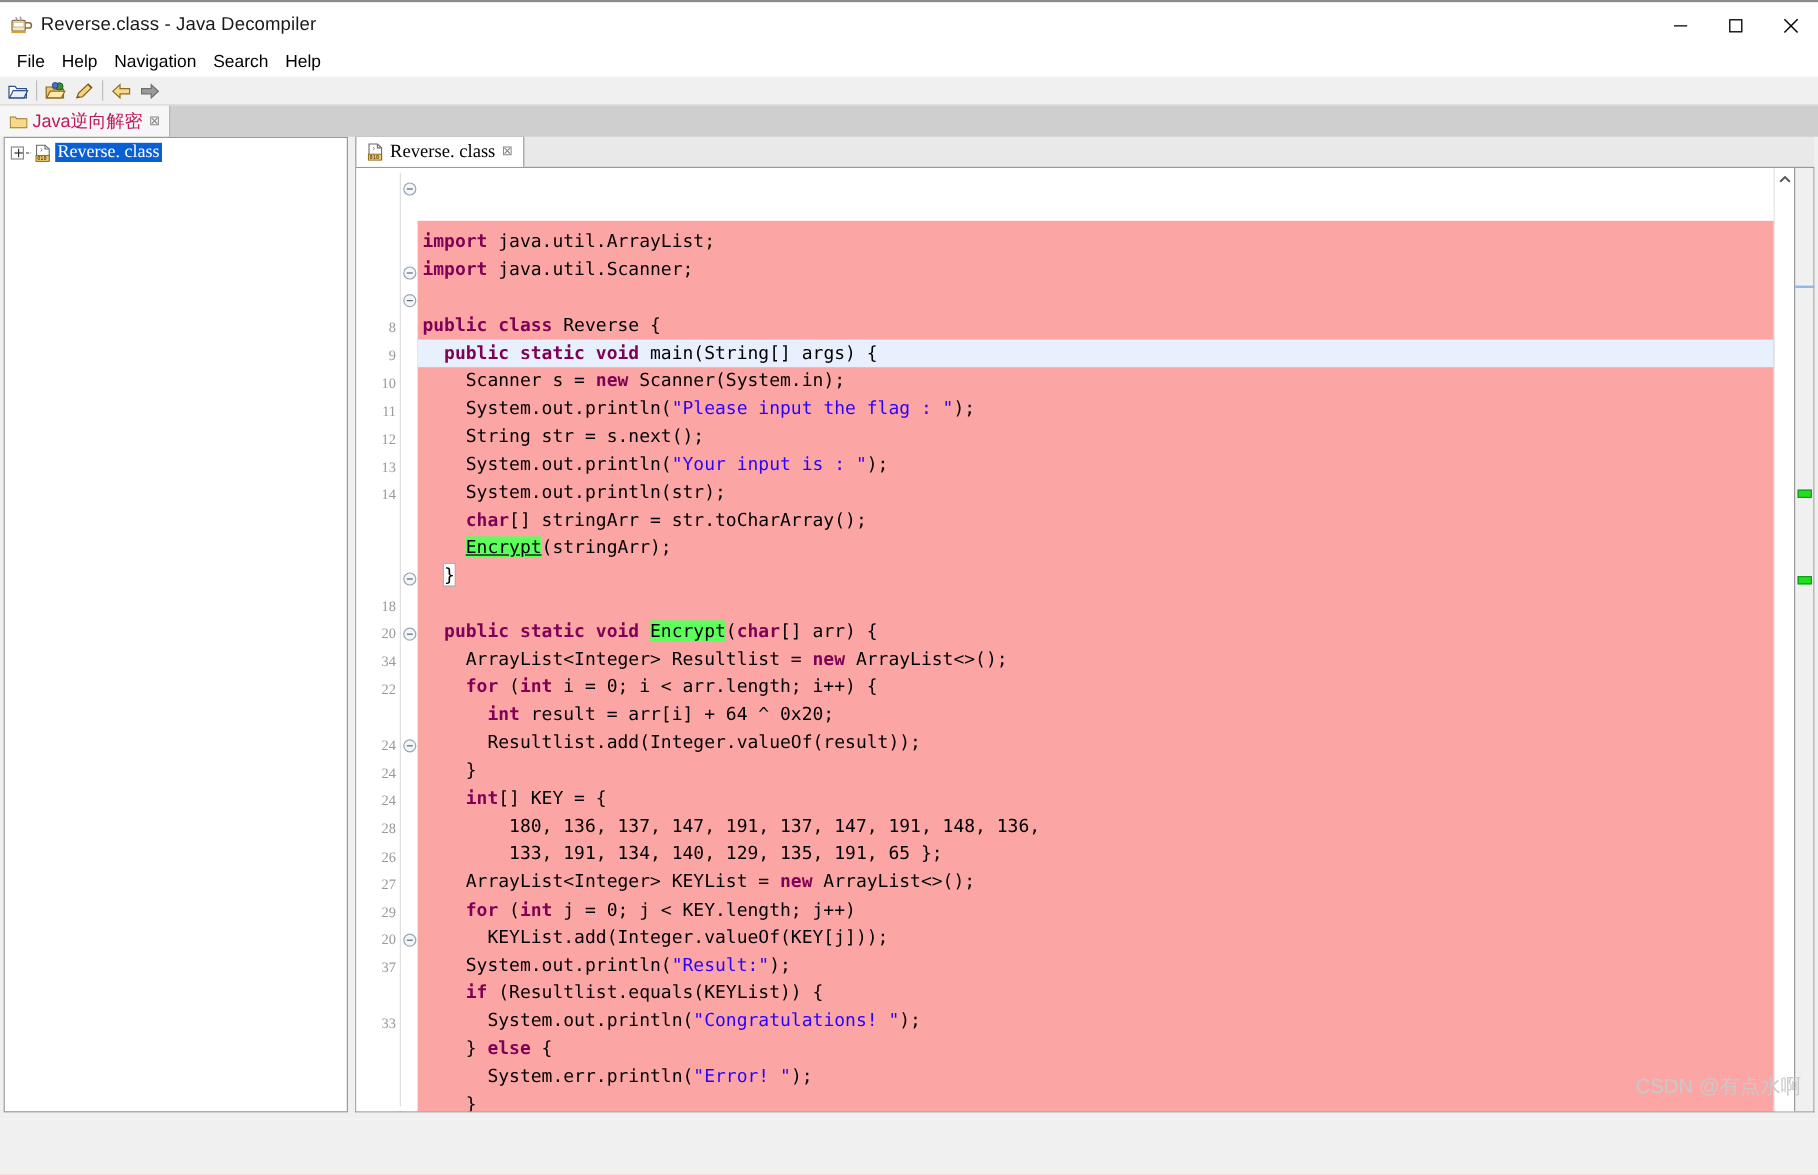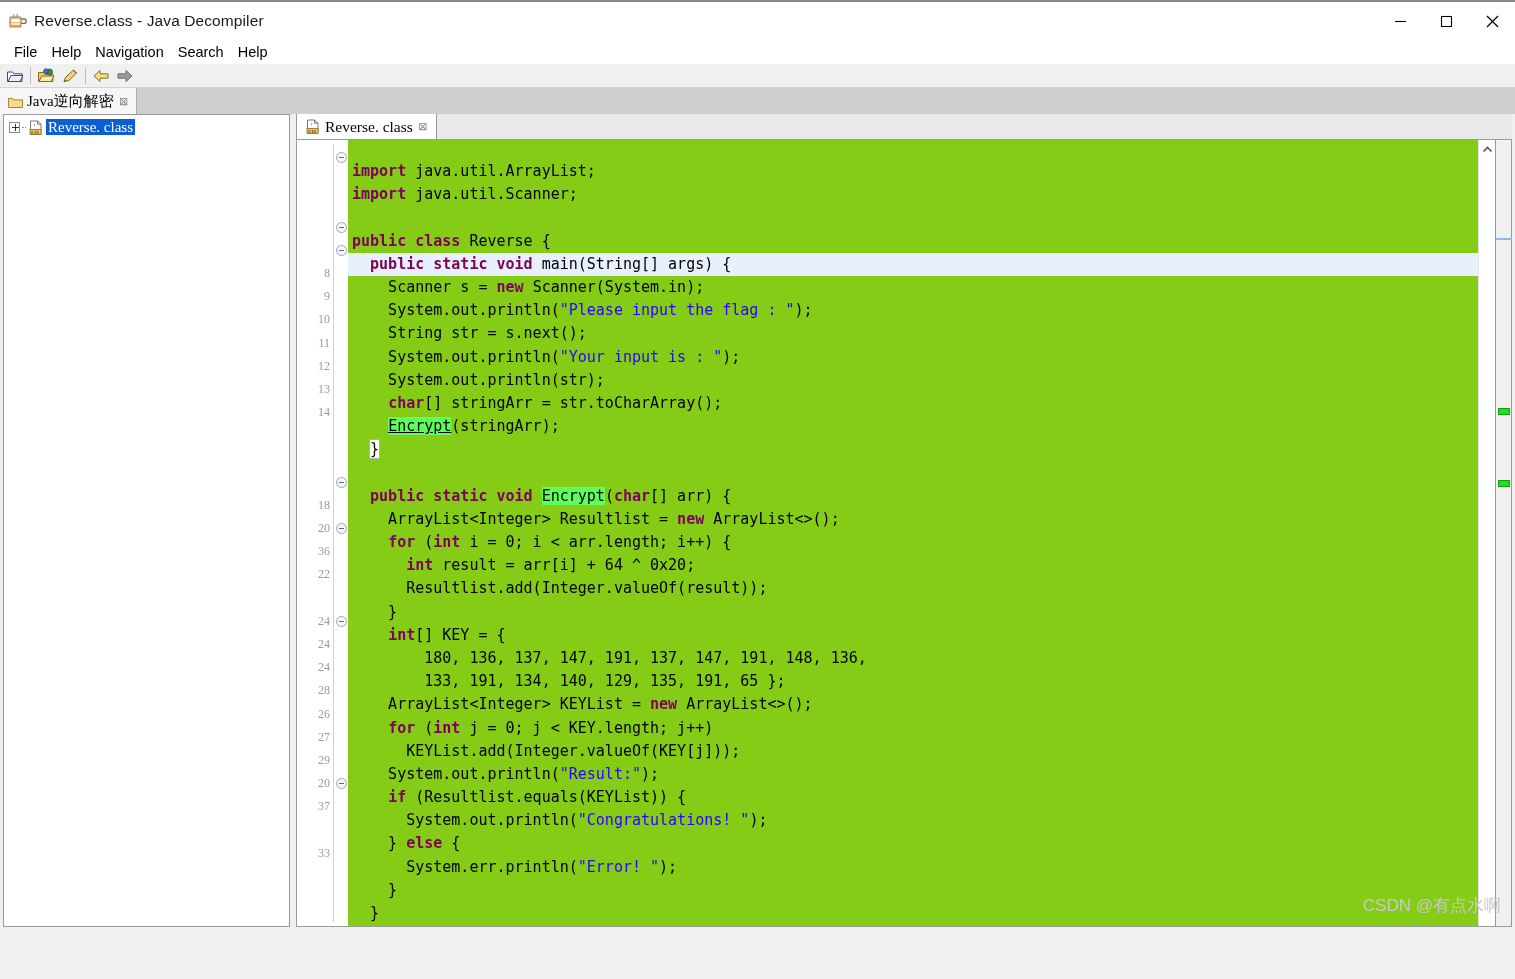--- a/index.html
+++ b/index.html
@@ -67,22 +67,22 @@
     display:flex; align-items:flex-end;
     position:relative;
   }
   .outer-tab {
     height:26px; background:#f6f6f6;
     border-right:1px solid #a9a9a9;
     display:flex; align-items:center; gap:4px;
     padding:0 6px 0 8px;
   }
   .outer-tab .label {
-    font-family:Liberation Serif, serif;
-    font-size:15px; color:#000000;text-align:right;
+    font-family:Liberation Sans, sans-serif;
+    font-size:15px; color:#be185d;text-align:right;
   }
   .tab-close {
     font-size:11px; color:#888; line-height:1;
     width:12px; text-align:center;
   }
   .folder-ico { width:15px; height:13px; position:relative; }
 
   
   .wrap { flex:1 1 auto; display:flex; min-height:0; background:#f0f0f0; padding:0 3px 6px 3px; }
 
@@ -165,22 +165,23 @@
     border:1px solid #9aa6b5; background:#f4f7fa;
     position:relative;
   }
   .fold:before {
     content:""; position:absolute; left:2px; top:4px; width:5px; height:1px; background:#5b6b7d;
   }
 
   
   .code-area {
     flex:1 1 auto; min-width:0; position:relative; overflow:hidden;
-    padding-top:20px;
-    background:#84cc16;
+    padding-top:6px;
+    background:#fca5a5;
+    margin-top:44px;
   }
   .code {
     font-family:"DejaVu Sans Mono", monospace;
     font-size:15px;
     white-space:pre;
     color:#000000;
   }
   .cline { height:23.2px; line-height:23.2px; padding-left:4px; }
   .cline.hl { background:#e8f0fd; }
   .kw { color:#7f0055; font-weight:bold; }
@@ -360,21 +361,21 @@
             <div class="gline">10</div>
             <div class="gline">11</div>
             <div class="gline">12</div>
             <div class="gline">13</div>
             <div class="gline">14</div>
             <div class="gline"></div>
             <div class="gline"></div>
             <div class="gline"></div>
             <div class="gline">18</div>
             <div class="gline">20</div>
-            <div class="gline">36</div>
+            <div class="gline">34</div>
             <div class="gline">22</div>
             <div class="gline"></div>
             <div class="gline">24</div>
             <div class="gline">24</div>
             <div class="gline">24</div>
             <div class="gline">28</div>
             <div class="gline">26</div>
             <div class="gline">27</div>
             <div class="gline">29</div>
             <div class="gline">20</div>

